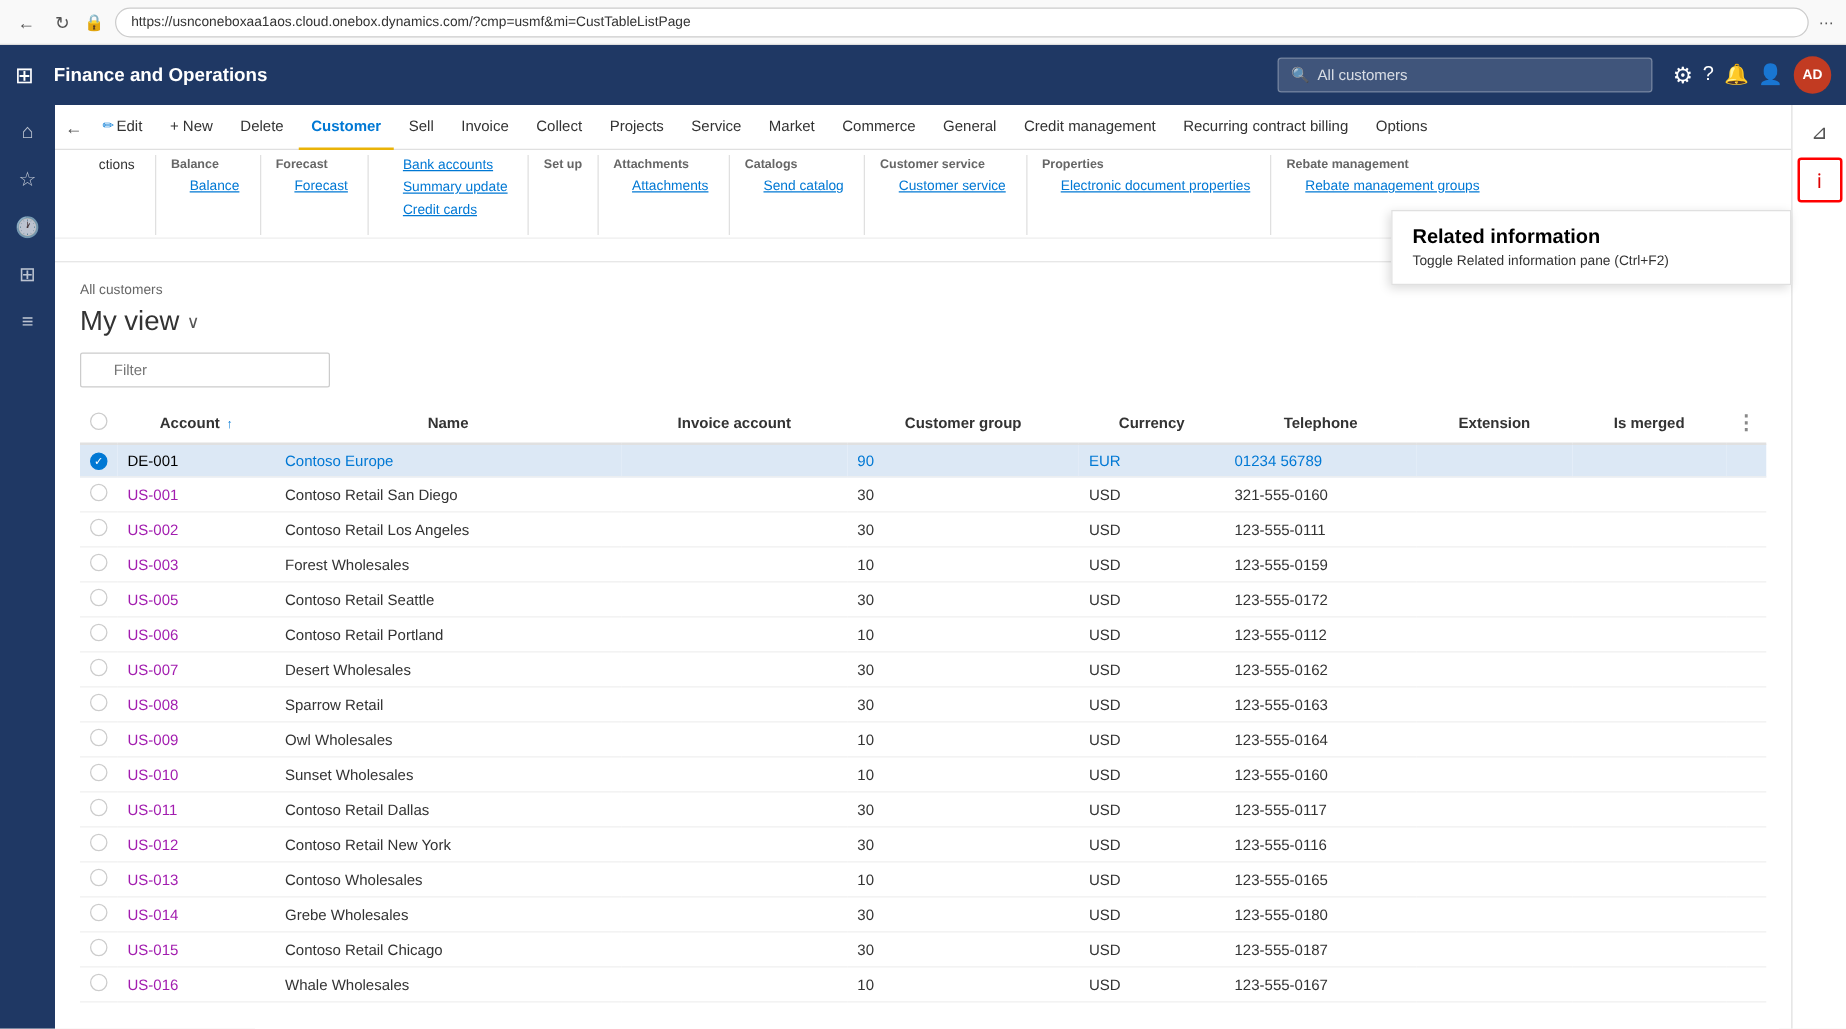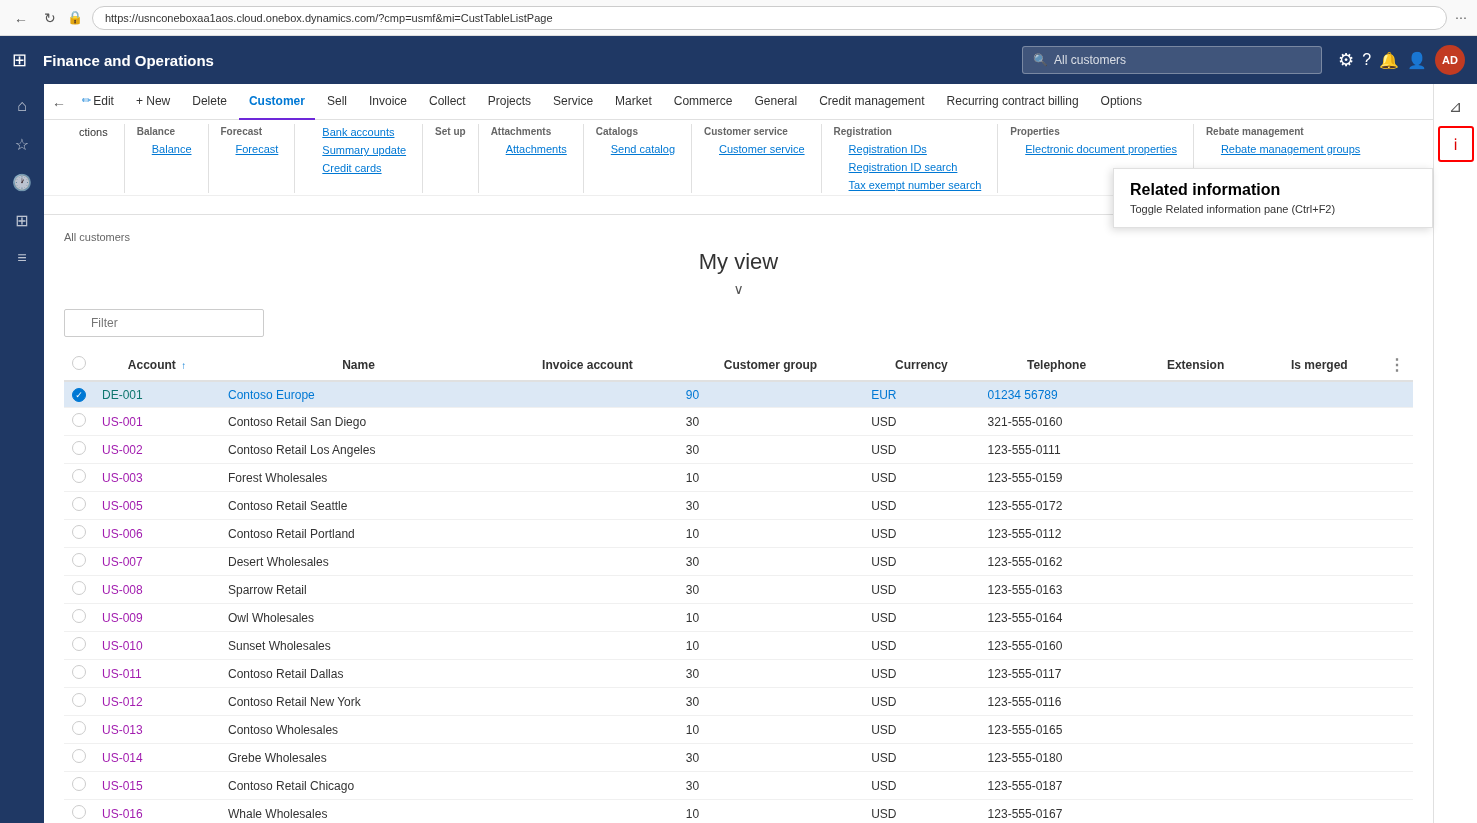--- a/index.html
+++ b/index.html
@@ -106,21 +106,21 @@
       padding: 0 10px;
       height: 36px;
       display: flex;
       align-items: center;
       font-size: 12px;
       cursor: pointer;
       color: #333;
       border-bottom: 2px solid transparent;
     }
     .ribbon-tab.active {
-      border-bottom: 2px solid #6d28d9;
+      border-bottom: 2px solid #eab308;
       color: #0078d4;
       font-weight: 600;
     }
     .ribbon-tab .edit-icon { color: #0078d4; font-size: 11px; margin-right: 2px; }
 
     .ribbon-content {
       display: flex;
       padding: 4px 8px 2px;
       gap: 0;
       min-height: 70px;
@@ -186,21 +186,21 @@
       font-size: 16px;
       cursor: pointer;
       color: #555;
       border-radius: 3px;
     }
     .right-icon-btn-active { border: 2px solid red; }
 
     
     .page-content { flex: 1; background: white; overflow-y: auto; padding: 16px 20px; }
     .breadcrumb { font-size: 11px; color: #666; margin-bottom: 6px; }
-    .page-title { font-size: 22px; font-weight: 300; color: #333; margin-bottom: 12px; display: flex; align-items: center; gap: 6px; cursor: pointer; flex-direction: column; }
+    .page-title { font-size: 22px; font-weight: 300; color: #333; margin-bottom: 12px; display: flex; align-items: center; gap: 6px; cursor: pointer; }
     .page-title .chevron { font-size: 14px; color: #555; }
 
     .filter-bar { margin-bottom: 12px; }
     .filter-input {
       border: 1px solid #ccc;
       border-radius: 2px;
       height: 28px;
       padding: 0 8px 0 26px;
       font-size: 12px;
       width: 200px;
@@ -218,21 +218,21 @@
       font-weight: 600;
       color: #333;
       font-size: 12px;
       cursor: pointer;
       white-space: nowrap;
     }
     .data-table th .sort-icon { color: #0078d4; margin-left: 2px; font-size: 10px; }
     .data-table td { padding: 5px 8px; color: #333; white-space: nowrap; border-bottom: 1px solid #f0f0f0; }
     .data-table .link-cell { color: #a21caf; cursor: pointer; }
     .data-table tr.selected-row { background: #dce8f5; }
-    .data-table tr.selected-row td { color: #0f766e; }
+    .data-table tr.selected-row td { color: #000000; }
     .data-table tr.selected-row td:not(.link-cell) { color: #0078d4; }
 
     
     .checkbox-col { width: 30px; }
     .row-checkbox {
       width: 14px; height: 14px;
       border: 1px solid #ccc;
       border-radius: 50%;
       display: inline-block;
     }
@@ -385,34 +385,20 @@
 
         <div class="ribbon-group">
           <div class="ribbon-group-label">Customer service</div>
           <div class="ribbon-items">
             <div class="ribbon-item">
               <span class="ribbon-item-label link">Customer service</span>
             </div>
           </div>
         </div>
 
-        <div class="ribbon-group">
-          <div class="ribbon-group-label">Registration</div>
-          <div class="ribbon-items" style="flex-direction:column; gap:2px;">
-            <div class="ribbon-item">
-              <span class="ribbon-item-label link">Registration IDs</span>
-            </div>
-            <div class="ribbon-item">
-              <span class="ribbon-item-label link">Registration ID search</span>
-            </div>
-            <div class="ribbon-item">
-              <span class="ribbon-item-label link">Tax exempt number search</span>
-            </div>
-          </div>
-        </div>
 
         <div class="ribbon-group">
           <div class="ribbon-group-label">Properties</div>
           <div class="ribbon-items">
             <div class="ribbon-item">
               <span class="ribbon-item-label link">Electronic document properties</span>
             </div>
           </div>
         </div>
 

